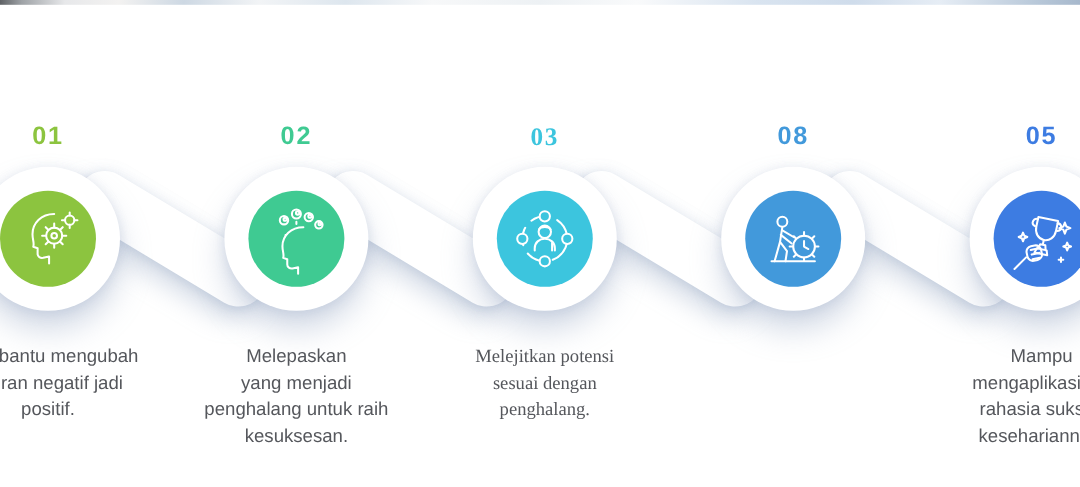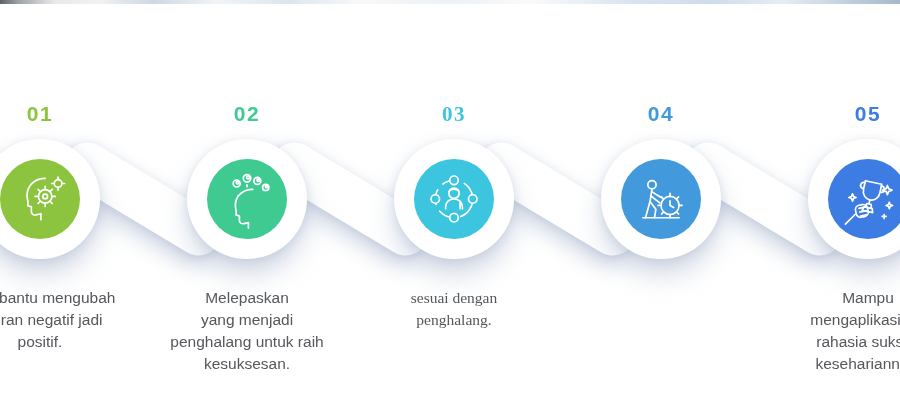--- a/index.html
+++ b/index.html
@@ -110,27 +110,28 @@
         <circle class="node-fill" cx="24" cy="9.5" r="3.3"></circle>
         <circle class="node-fill" cx="9.5" cy="24" r="3.3"></circle>
         <circle class="node-fill" cx="38.5" cy="24" r="3.3"></circle>
         <circle class="node-fill" cx="24" cy="38.5" r="3.3"></circle>
         <circle cx="24" cy="19.5" r="4"></circle>
         <path d="M20.3 18c1-2.2 6.4-2.2 7.4 0"></path>
         <path d="M17.5 31.5v-1.4c0-3.7 2.9-6.1 6.5-6.1s6.5 2.4 6.5 6.1v1.4M28.7 26.5v5"></path>
       </svg>
     </div>
     <div class="txt">
+        <div>Melejitkan potensi</div>
         <div>sesuai dengan</div>
         <div>penghalang.</div>
       </div>
   </div>
 
   <div class="step s4" style="--step-color: #4299db;">
-    <div class="num">04</div>
+    <div class="num">08</div>
     <div class="disc"></div>
     <div class="badge">
       <svg viewBox="0 0 48 48" fill="none" stroke="#fff" stroke-width="1.7" stroke-linecap="round" stroke-linejoin="round">
         <path d="M10 38.5h28"></path>
         <circle cx="17" cy="13" r="3.2"></circle>
         <path d="M17 16.5l-1.5 9.5-3.5 12.5M15.5 26l4.5 6-1 6.5"></path>
         <path d="M17 18.5l7.5 4.5M16 21.5l7 5.5"></path>
         <circle cx="31" cy="29" r="7"></circle>
         <path d="M38 29h2.3M36 34l1.6 1.6M31 36v2.3M26 34l-1.6 1.6M24 29h-2.3M26 24l-1.6-1.6M31 22v-2.3M36 24l1.6-1.6"></path>
         <path d="M31 25.5v3.5l2.8 1.6"></path>

